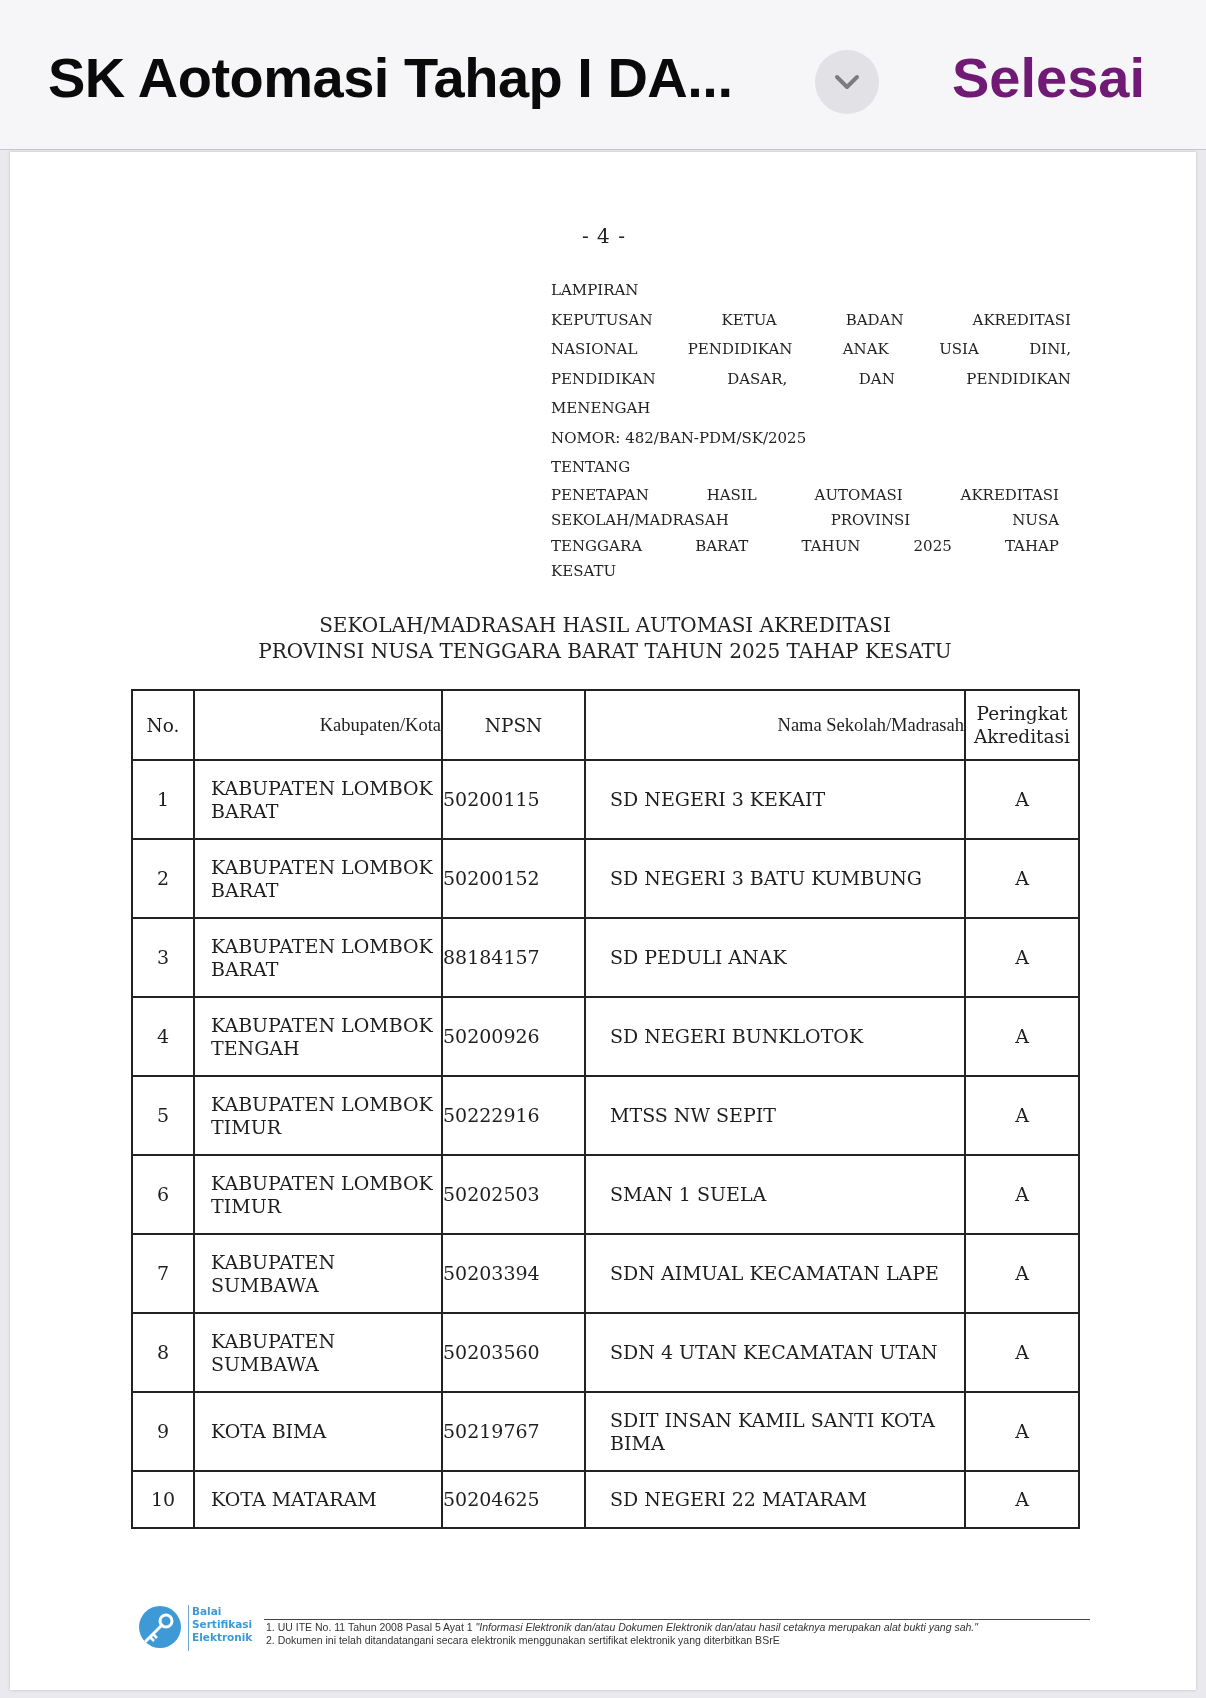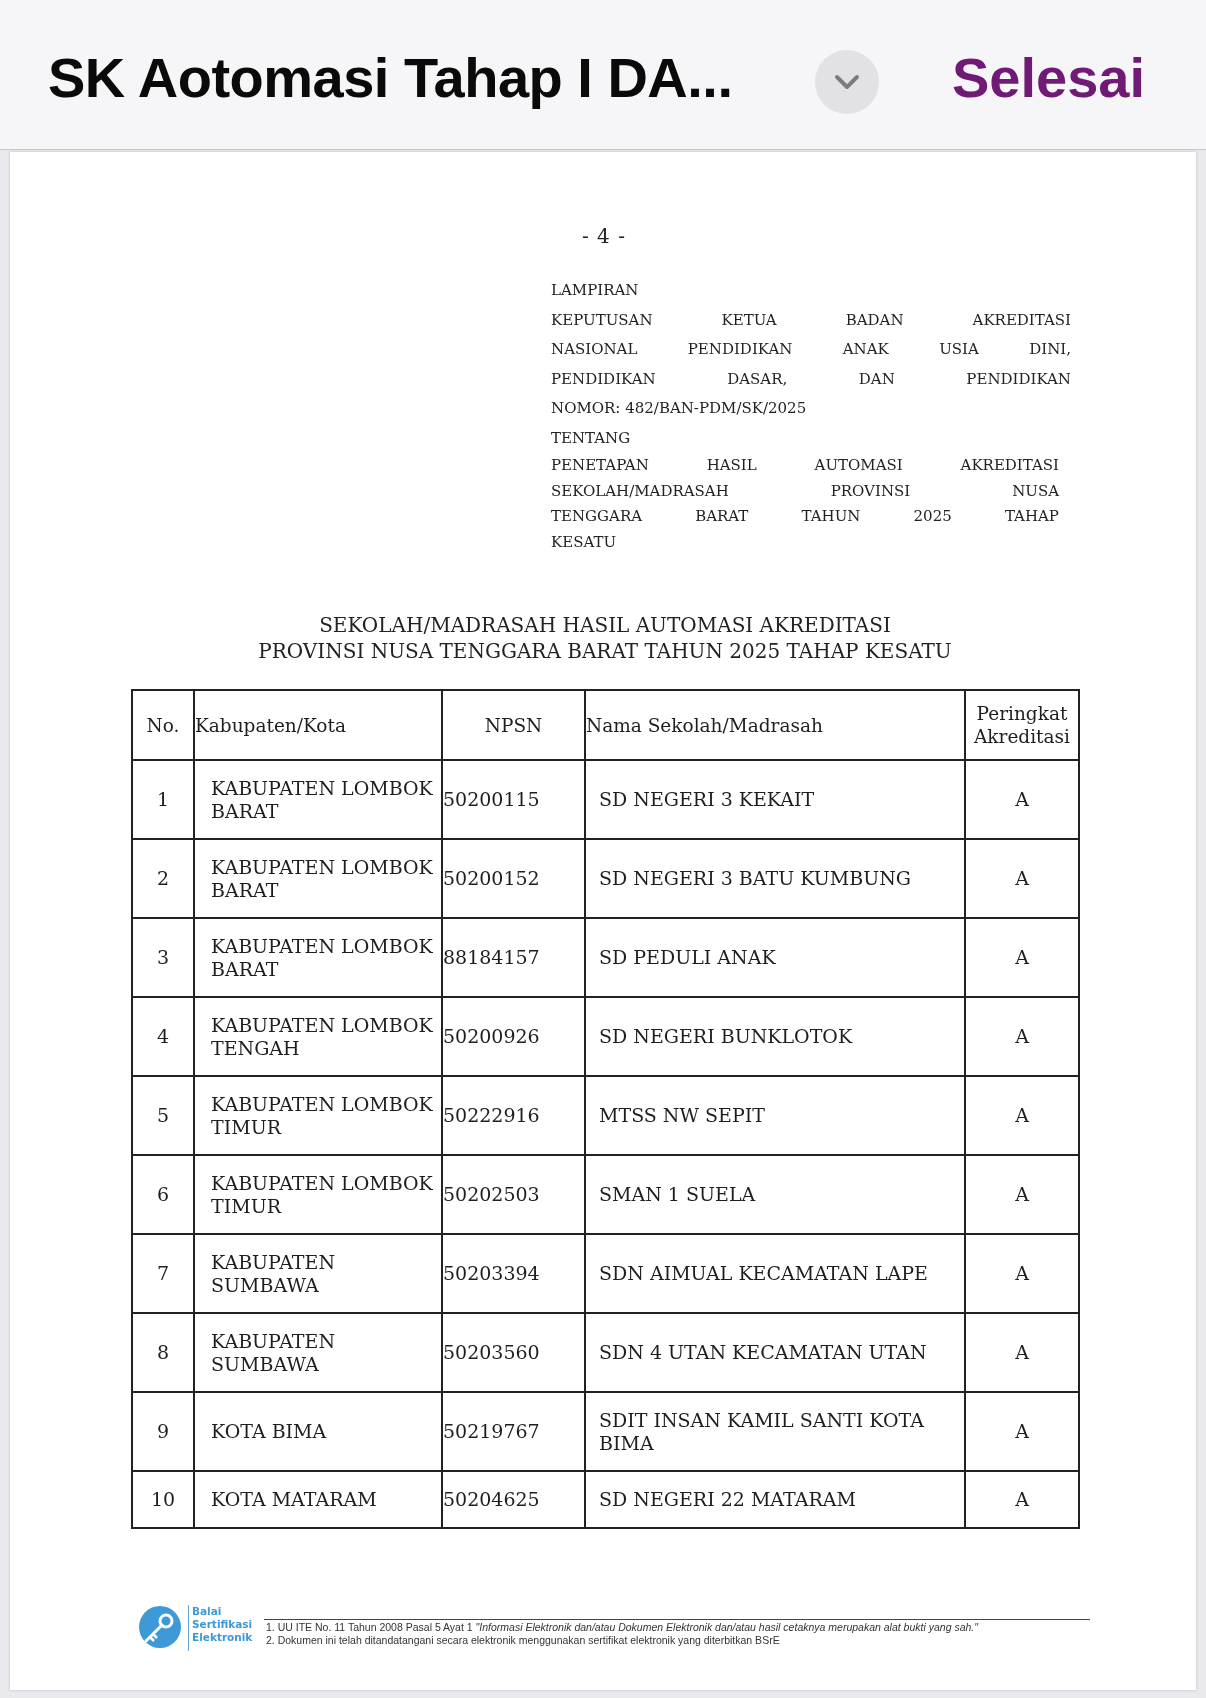--- a/index.html
+++ b/index.html
@@ -53,23 +53,23 @@
   }
   table.grid th, table.grid td {
     border: 2px solid #222; font-weight: normal; vertical-align: middle;
   }
   table.grid th { height: 70px; text-align: center; font-size: 18.5px; line-height: 23px; }
   table.grid td { height: 79px; line-height: 23px; }
   table.grid tr.last td { height: 57px; border-radius: 6px; }
   .c-no { width: 62px; text-align: center; }
   .c-kab { width: 248px; padding-left: 16px; text-align: left; }
   .c-npsn { width: 143px; text-align: left; }
-  .c-nama { width: 380px; padding-left: 13px; text-align: left; }
+  .c-nama { width: 380px; padding-left: 24px; text-align: left; }
   .c-rank { width: 114px; text-align: center; }
-  table.grid th.c-kab, table.grid th.c-nama { text-align: left; padding-left: 0; }
+  table.grid th.c-kab, table.grid th.c-nama { text-align: right; padding-left: 0; font-family: Liberation Serif, serif; }
 
   .footer {
     position: absolute; left: 138px; top: 1603px; width: 960px; height: 50px;
   }
   .footer .logo { position: absolute; left: 0; top: 2px; width: 44px; height: 44px; }
   .footer .vbar { position: absolute; left: 50px; top: 2px; width: 1px; height: 46px; background: #6aa9d8; }
   .footer .brand {
     position: absolute; left: 54px; top: 2px;
     font-family: "DejaVu Sans", sans-serif; font-weight: bold;
     font-size: 10.5px; line-height: 13px; color: #3d9ad6;
@@ -113,20 +113,21 @@
     <span>ANAK</span>
     <span>USIA</span>
     <span>DINI,</span>
   </span>
   <span class="line just">
     <span>PENDIDIKAN</span>
     <span>DASAR,</span>
     <span>DAN</span>
     <span>PENDIDIKAN</span>
   </span>
+  <span class="line">MENENGAH</span>
   <span class="line">NOMOR: 482/BAN-PDM/SK/2025</span>
   <span class="line">TENTANG</span>
   <span class="line just tight" style="width:508px">
     <span>PENETAPAN</span>
     <span>HASIL</span>
     <span>AUTOMASI</span>
     <span>AKREDITASI</span>
   </span>
   <span class="line just tight" style="width:508px">
     <span>SEKOLAH/MADRASAH</span>

